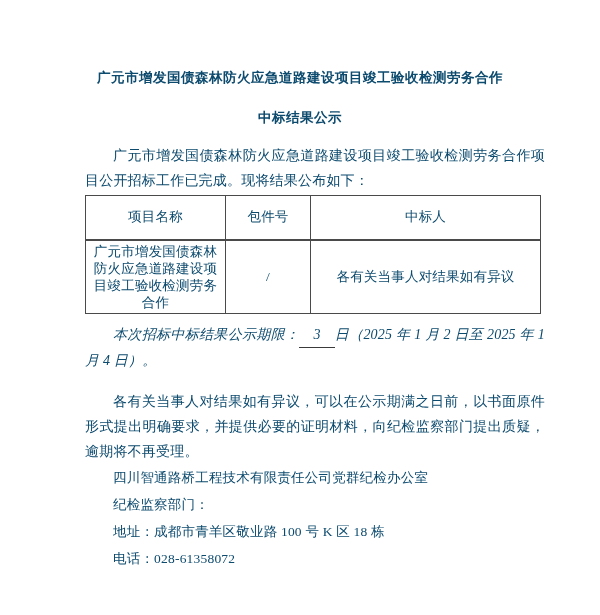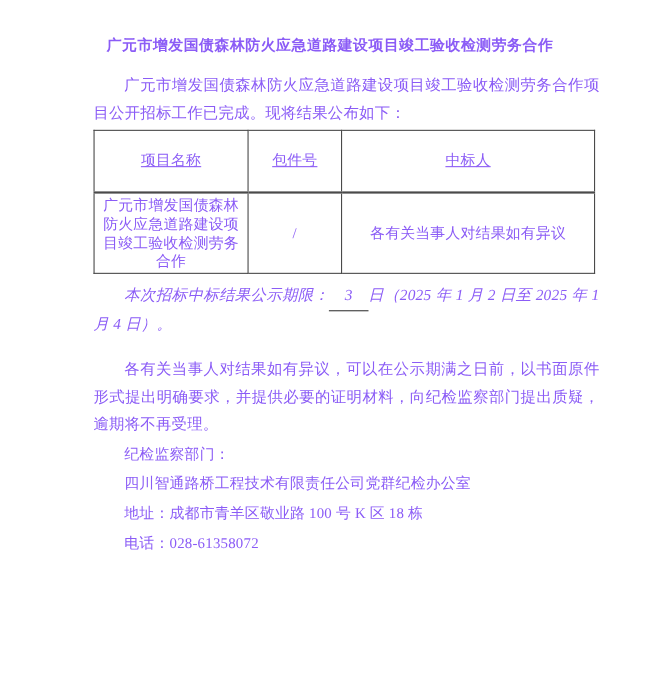--- a/index.html
+++ b/index.html
@@ -7,23 +7,23 @@
     padding: 0;
     background: #ffffff;
   }
   .page {
     position: relative;
     width: 600px;
     height: 615px;
     box-sizing: border-box;
     background: #ffffff;
     overflow: hidden;
-    padding-top: 28px;
+    padding-top: 65px;
     font-family: "Liberation Serif", "DejaVu Serif", serif;
-    color: #8b5cf6;
+    color: #0c4a6e;
   }
   .title {
     margin: 0;
     font-size: 13.5px;
     font-weight: bold;
     text-align: center;
     line-height: 25px;
     letter-spacing: 0.5px;
   }
   .subtitle {
@@ -54,21 +54,21 @@
   }
   .result-table th, .result-table td {
     border: 1px solid #4a4a4a;
     font-size: 13.5px;
     font-weight: normal;
     text-align: center;
     vertical-align: middle;
     letter-spacing: 0.2px;
     padding: 2px;
   }
-  .result-table thead tr { height: 56px; text-decoration: underline; }
+  .result-table thead tr { height: 44px; }
   .result-table thead th { border-bottom-width: 2px; }
   .result-table tbody tr { height: 52px; }
   .result-table tbody td { line-height: 17px; }
   .col-project { width: 140px; }
   .col-package { width: 85px; }
   .col-winner  { width: 230px; }
   .contact {
     margin: 0 55px 0 113px;
     font-size: 13.5px;
     letter-spacing: 0.2px;
@@ -83,20 +83,21 @@
   }
   .sig-company { line-height: 25px; }
   .sig-date { line-height: 25px; }
 </style>
 </head>
 <body>
 
 <div class="page">
 
   <h1 class="title">广元市增发国债森林防火应急道路建设项目竣工验收检测劳务合作</h1>
+  <h2 class="title subtitle">中标结果公示</h2>
 
   <p class="para indent para-intro">广元市增发国债森林防火应急道路建设项目竣工验收检测劳务合作项目公开招标工作已完成。现将结果公布如下：</p>
 
   <table class="result-table">
     <colgroup>
       <col class="col-project">
       <col class="col-package">
       <col class="col-winner">
     </colgroup>
     <thead>
@@ -113,20 +114,20 @@
         <td>各有关当事人对结果如有异议</td>
       </tr>
     </tbody>
   </table>
 
   <p class="para indent para-deadline"><span>本次招标中标结果公示期限：</span><span class="underlined">3</span><span>日（2025 年 1 月 2 日至 2025 年 1 月 4 日）。</span></p>
 
   <p class="para indent para-objection">各有关当事人对结果如有异议，可以在公示期满之日前，以书面原件形式提出明确要求，并提供必要的证明材料，向纪检监察部门提出质疑，逾期将不再受理。</p>
 
   <div class="contact">
+    <div class="contact-line">四川智通路桥工程技术有限责任公司党群纪检办公室</div>
     <div class="contact-line">纪检监察部门：</div>
-    <div class="contact-line">四川智通路桥工程技术有限责任公司党群纪检办公室</div>
     <div class="contact-line">地址：成都市青羊区敬业路 100 号 K 区 18 栋</div>
     <div class="contact-line">电话：028-61358072</div>
   </div>
 
 
 </div>
 
 </body></html>

